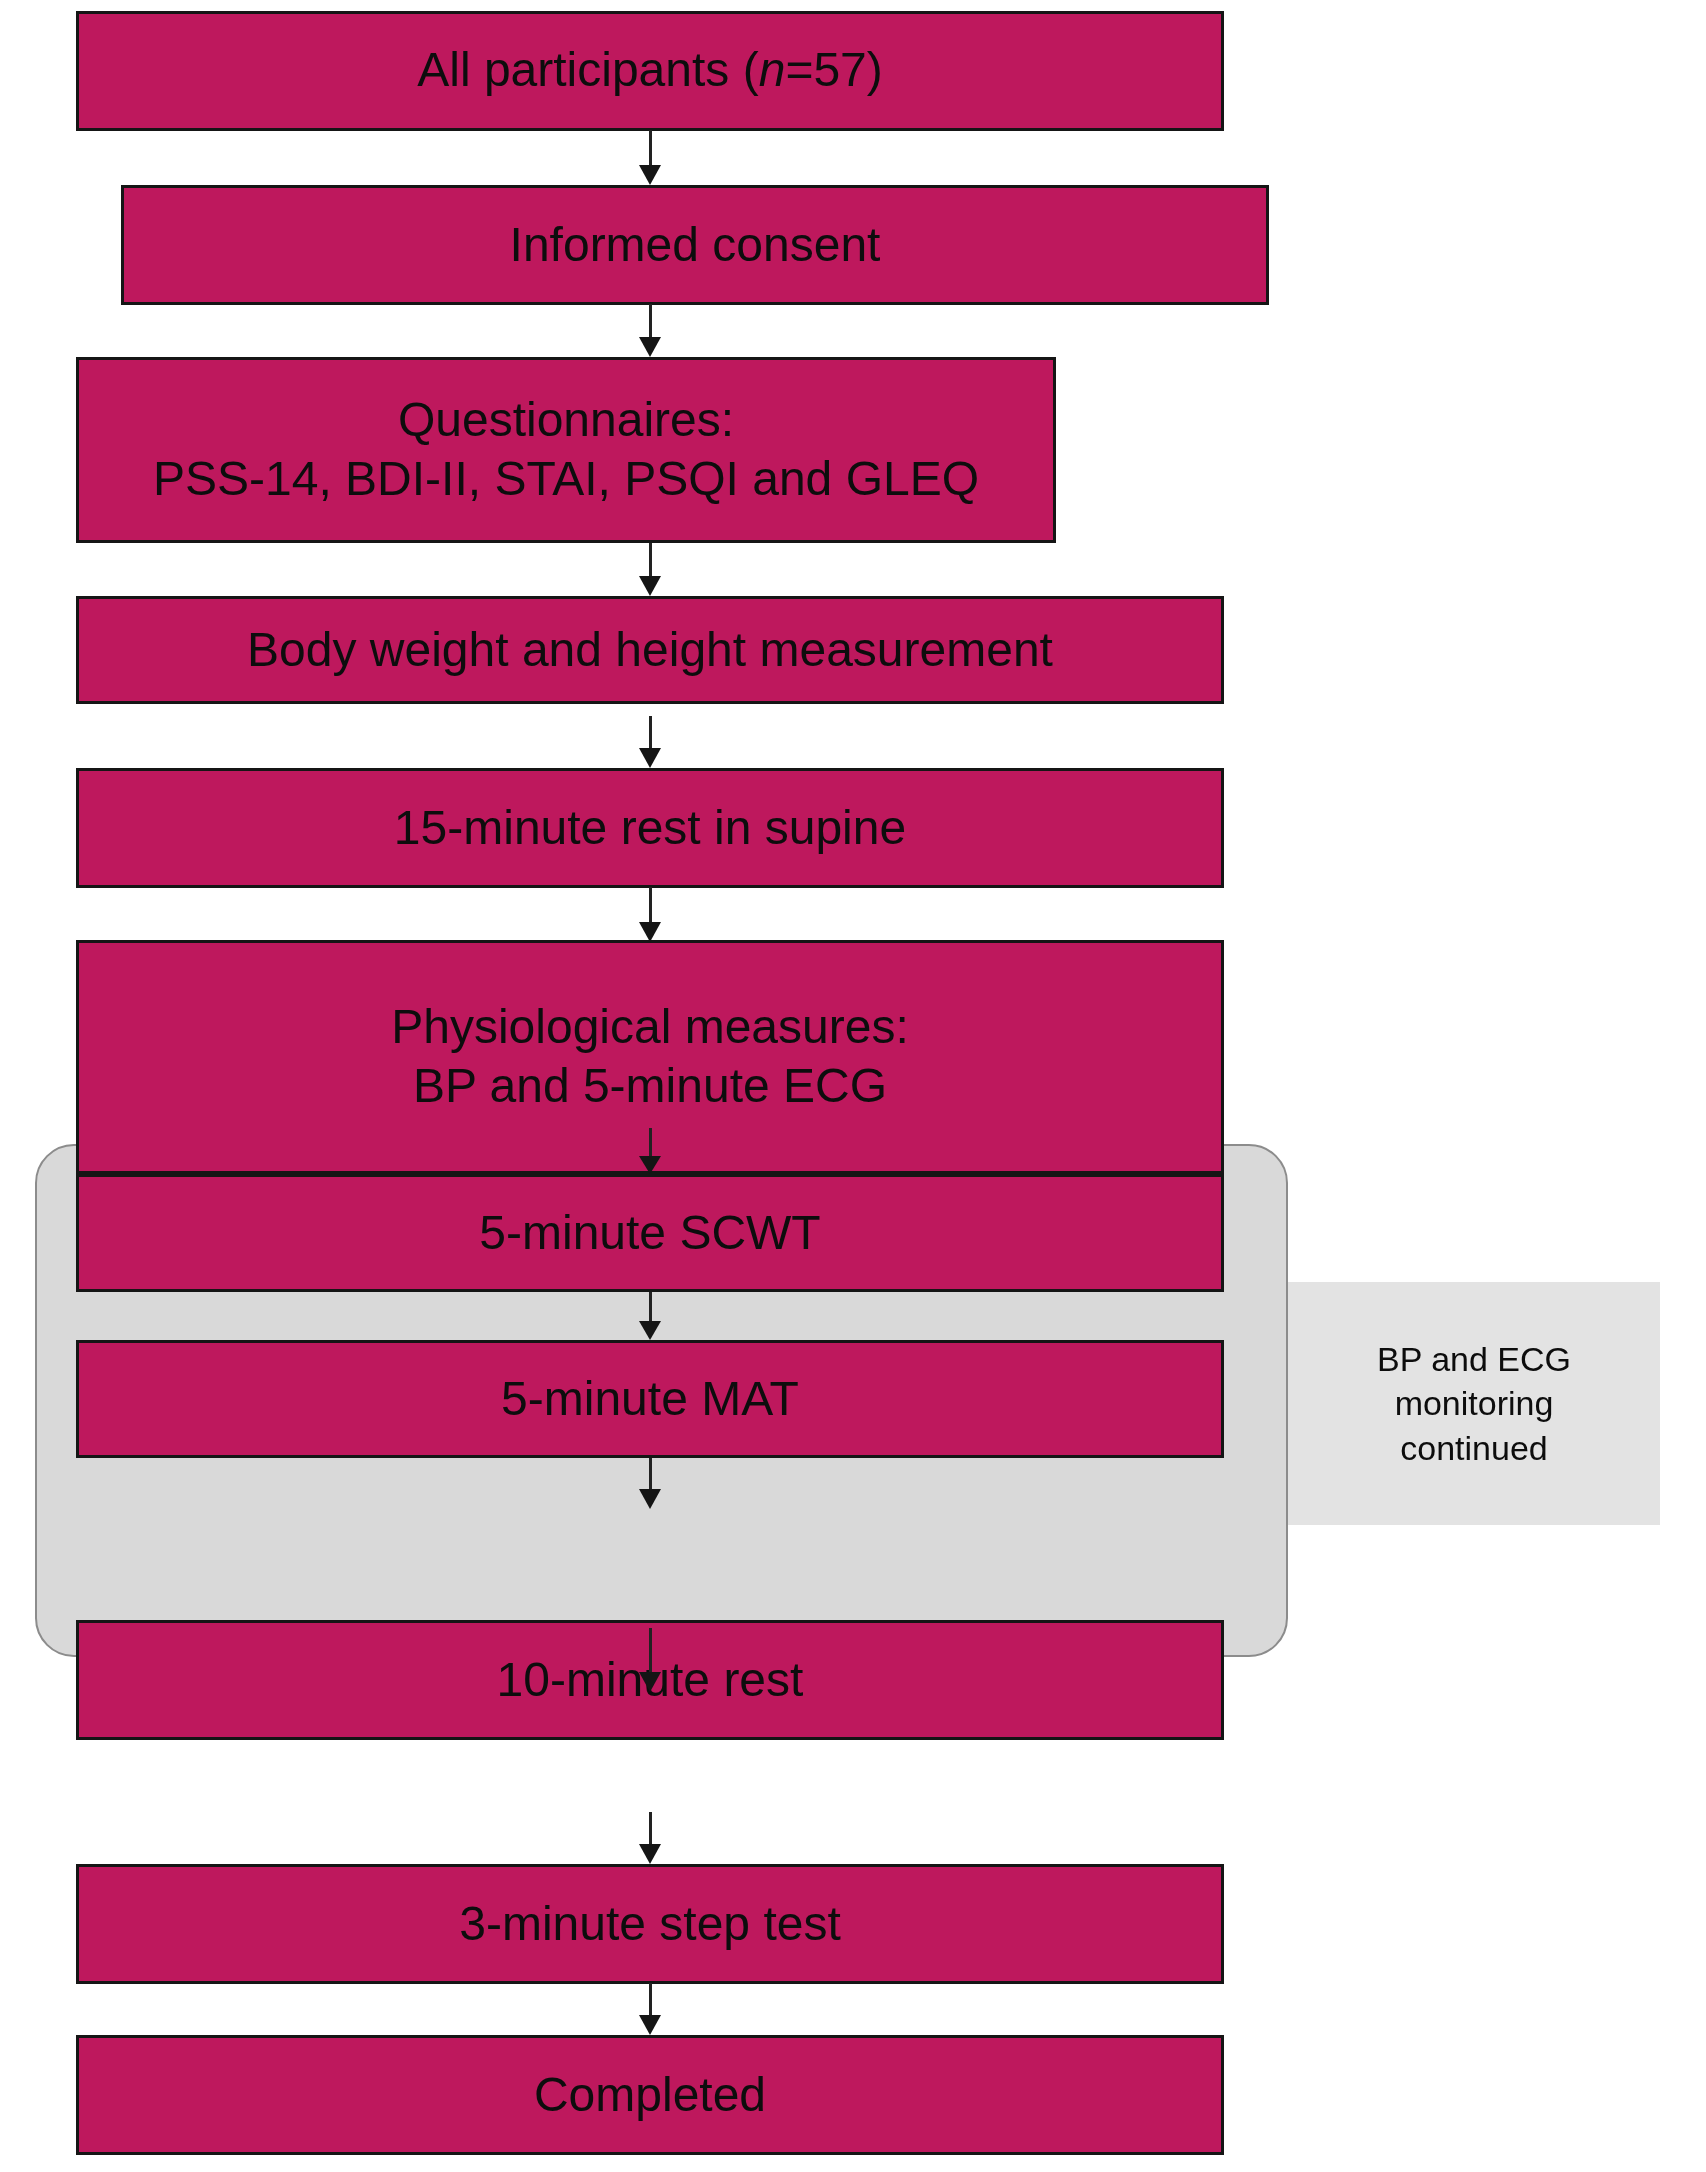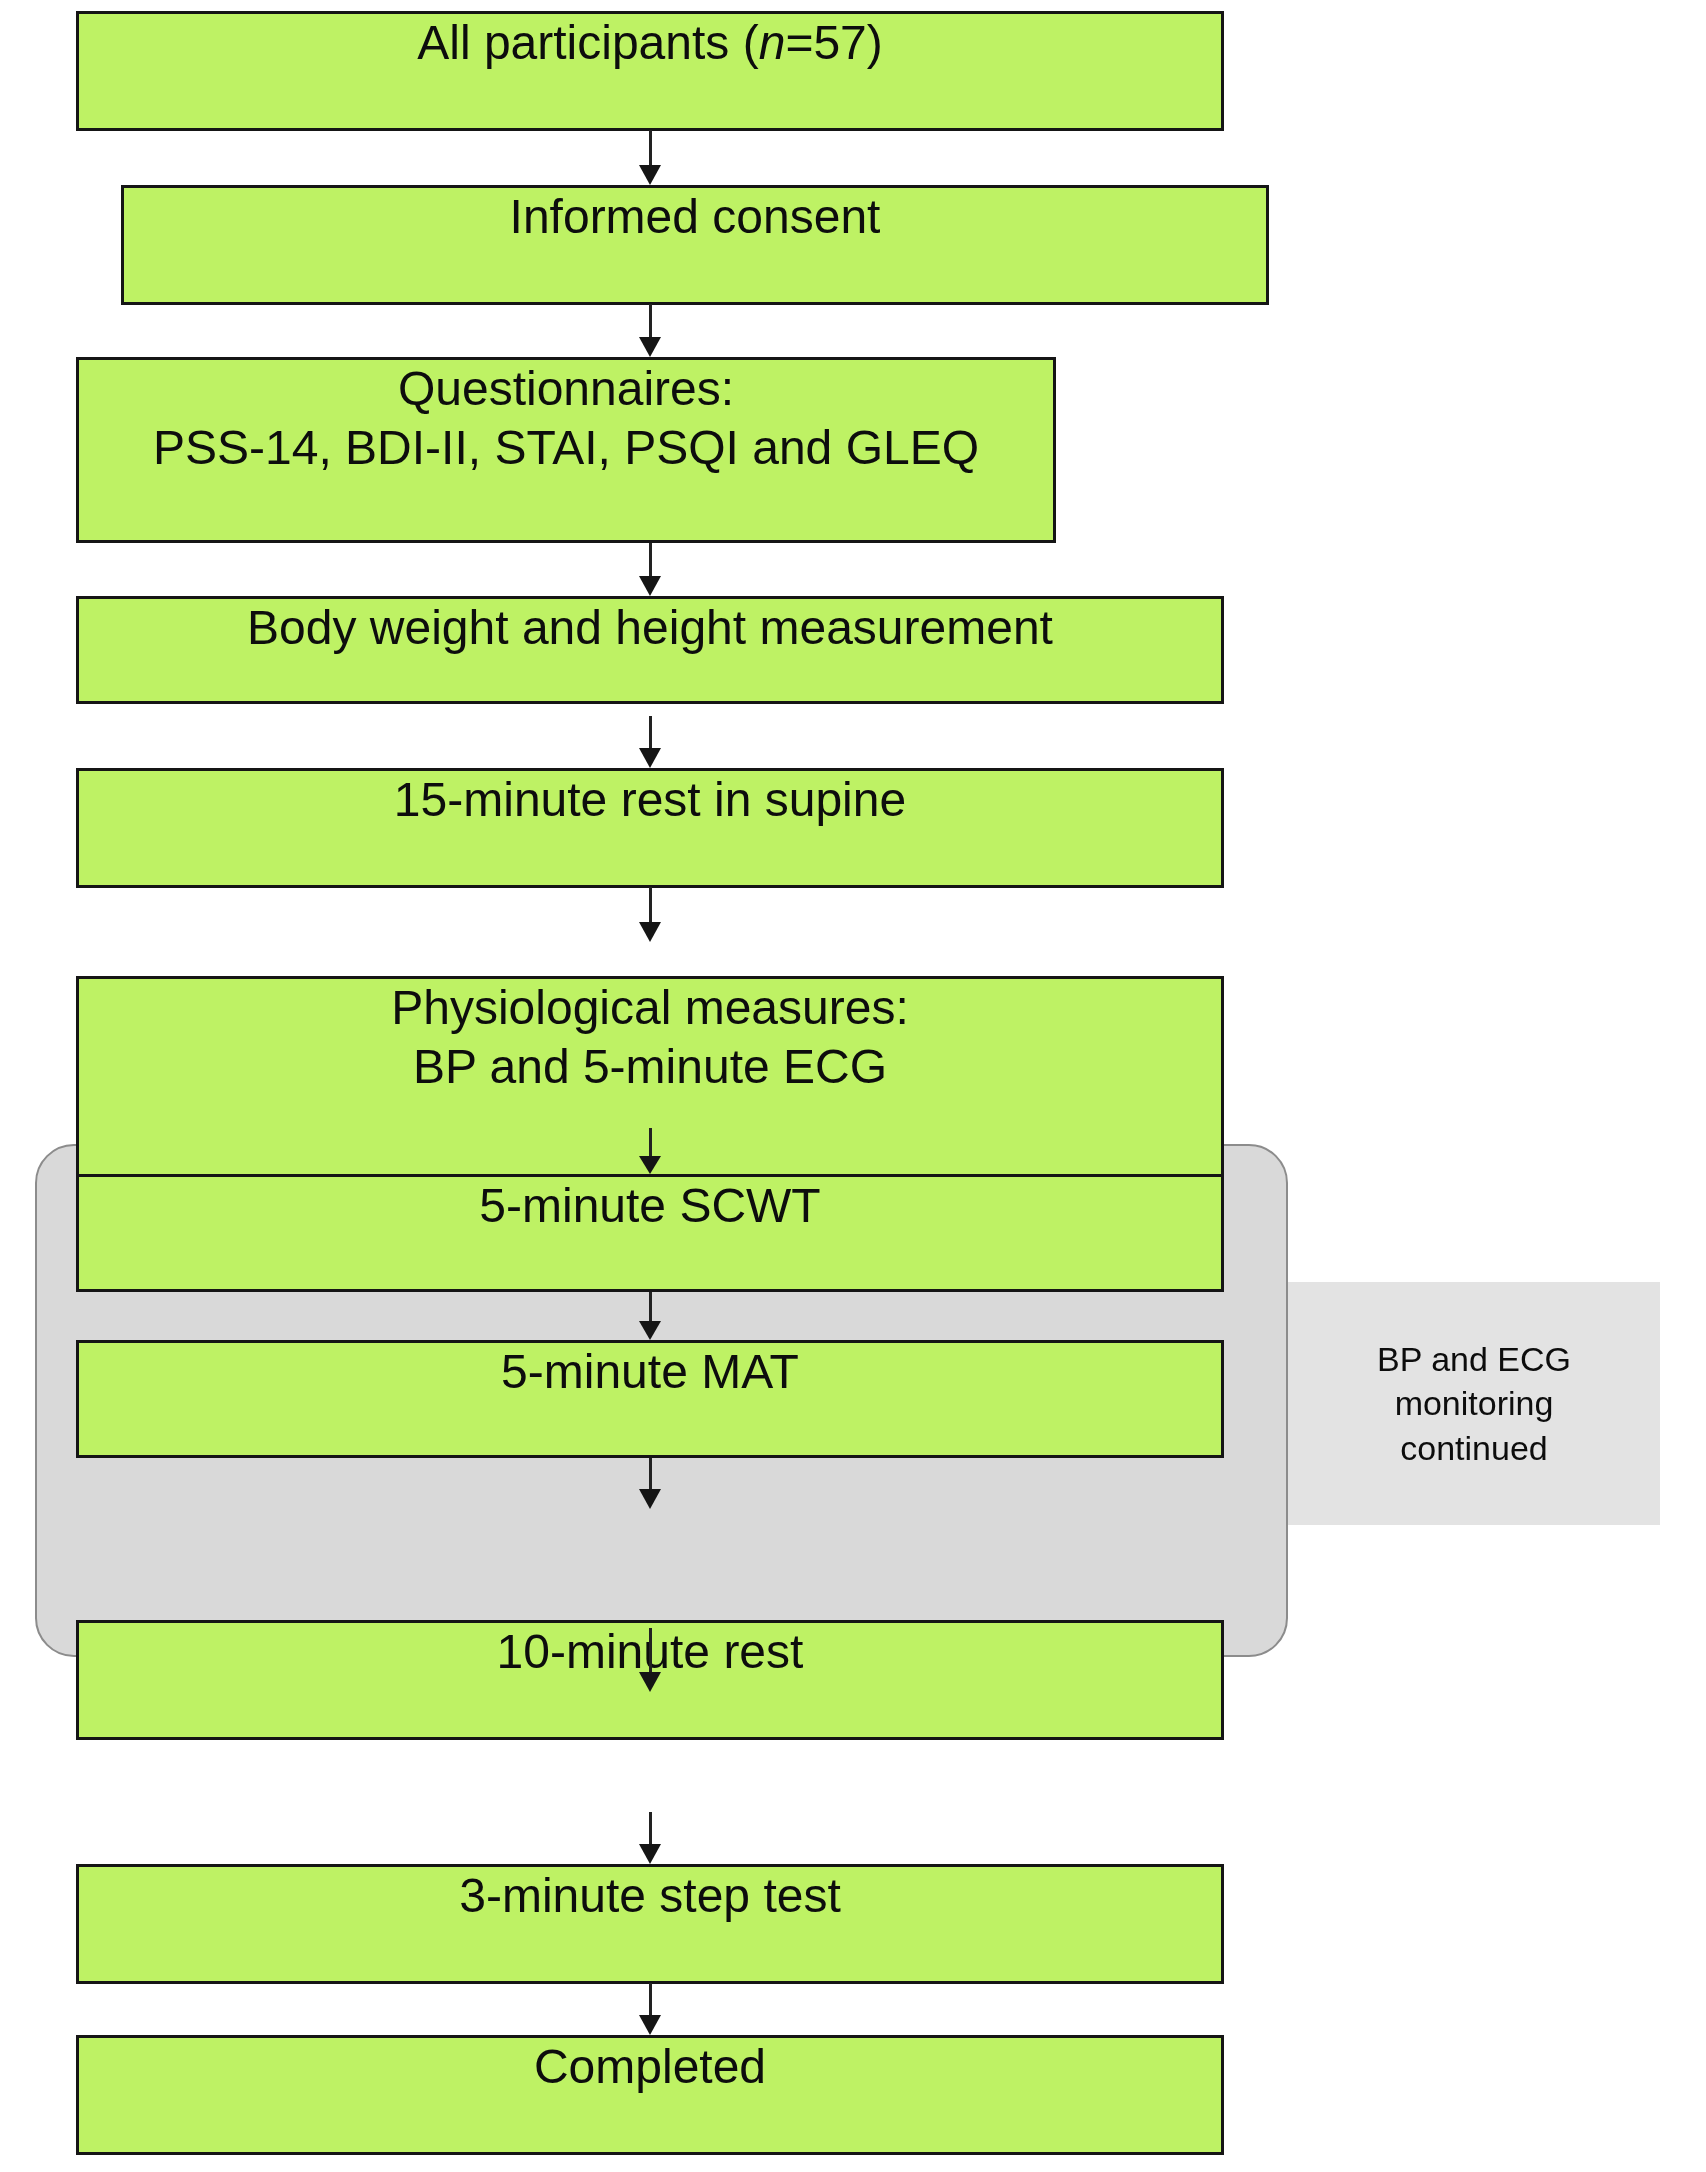--- a/index.html
+++ b/index.html
@@ -55,27 +55,27 @@
     line-height: 1.30;
     white-space: nowrap;
     color: #0d0d0d;
   }
 
   
   .node {
     position: absolute;
     left: 76px;
     width: 1148px;
-    background: #bef264;
+    background: #be185d;
     border: 3.3px solid #151515;
     box-sizing: border-box;
     display: flex;
     flex-direction: column;
     align-items: center;
-    justify-content: flex-start;
+    justify-content: center;
     text-align: center;
   }
   .node .line {
     font-size: 48px;
     line-height: 1.22;
     white-space: nowrap;
     color: #0d0d0d;
   }
   .node .line i { font-style: italic; }
 
@@ -123,21 +123,21 @@
   </div>
 
   <div class="node" id="n3" style="top: 596px; height: 108px; left: 76px; width: 1148px;">
     <div class="line">Body weight and height measurement</div>
   </div>
 
   <div class="node" id="n4" style="top: 768px; height: 120px; left: 76px; width: 1148px;">
     <div class="line">15-minute rest in supine</div>
   </div>
 
-  <div class="node" id="n5" style="top: 976px; height: 234px; left: 76px; width: 1148px;">
+  <div class="node" id="n5" style="top: 940px; height: 234px; left: 76px; width: 1148px;">
     <div class="line">Physiological measures:</div>
     <div class="line">BP and 5-minute ECG</div>
   </div>
 
   <div class="node" id="n6" style="top: 1174px; height: 118px; left: 76px; width: 1148px;">
     <div class="line">5-minute SCWT</div>
   </div>
 
   <div class="node" id="n7" style="top: 1340px; height: 118px; left: 76px; width: 1148px;">
     <div class="line">5-minute MAT</div>

